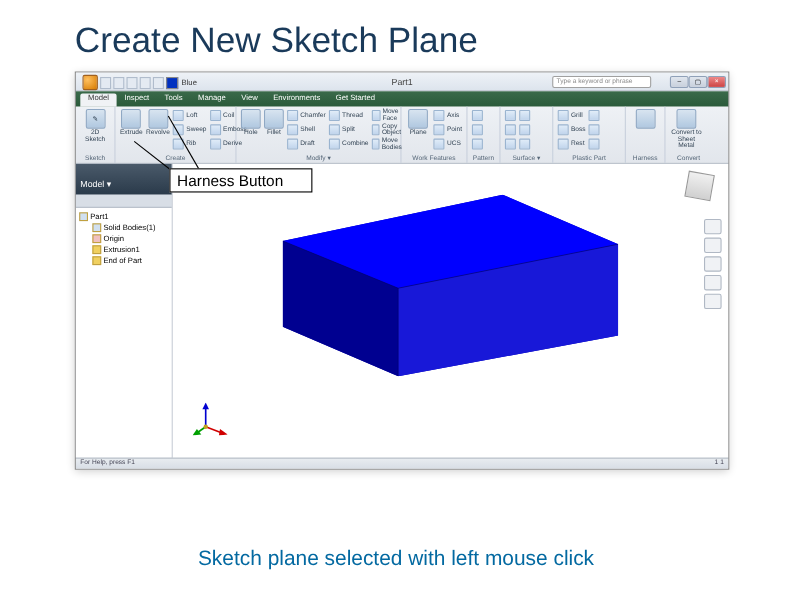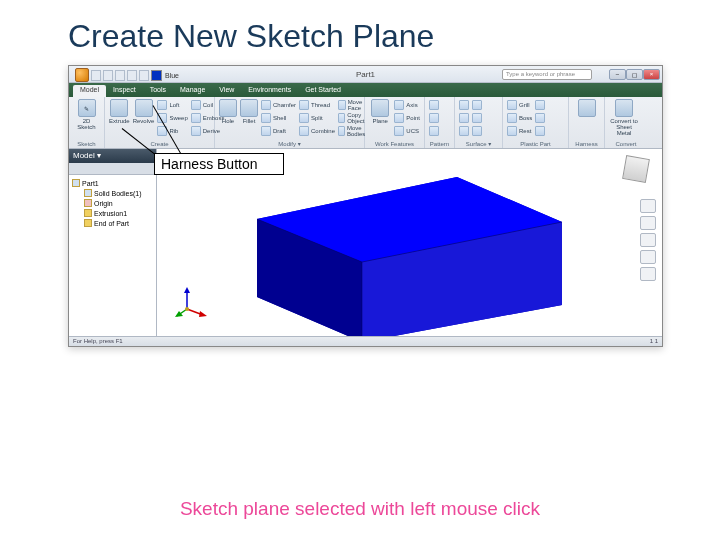--- a/index.html
+++ b/index.html
@@ -1,21 +1,21 @@
 <!DOCTYPE html>
 <html><head>
 <meta charset="utf-8">
 <style>
   * { margin: 0; padding: 0; box-sizing: border-box; }
   body { width: 720px; height: 540px; font-family: Arial, sans-serif; background: #fff; position: relative; }
   
   .slide-title { font-size: 32px; color: #1a3a5a; padding: 18px 0 0 68px; font-weight: normal; }
-  .caption { position: absolute; bottom: 20px; left: 0; right: 0; text-align: center; font-size: 19px; color: #ec4899; }
-  
-  .app-window { position: absolute; left: 68px; top: 65px; width: 595px; height: 282px; border: 1px solid #888; background: #f7f7f7; box-shadow: 0 2px 8px rgba(0,0,0,0.2); font-size: 7px; }
+  .caption { position: absolute; bottom: 20px; left: 0; right: 0; text-align: center; font-size: 19px; color: #0369a1; }
+  
+  .app-window { position: absolute; left: 68px; top: 65px; width: 595px; height: 362px; border: 1px solid #888; background: #f7f7f7; box-shadow: 0 2px 8px rgba(0,0,0,0.2); font-size: 7px; }
   
   .titlebar { height: 17px; background: linear-gradient(#eef2f7, #dde4ed); border-bottom: 1px solid #b8c0cc; display: flex; align-items: center; }
   .titlebar .doc-name { position: absolute; left: 50%; transform: translateX(-50%); font-size: 8px; color: #444; }
   .titlebar .search { position: absolute; right: 70px; width: 90px; height: 11px; background: #fff; border: 1px solid #a0a0a0; border-radius: 2px; font-size: 6px; padding-left: 3px; color: #888; display: flex; align-items: center; }
   .titlebar .winbtns { position: absolute; right: 2px; display: flex; gap: 0; }
   .titlebar .winbtn { width: 17px; height: 11px; background: linear-gradient(#e0e6ee,#c8d0dc); border: 1px solid #8fa0b8; border-radius: 2px; display: flex; align-items: center; justify-content: center; font-size: 6px; }
   .titlebar .winbtn.close { background: linear-gradient(#e88,#c44); color: #fff; }
   
   .qat { position: absolute; left: 6px; top: 2px; display: flex; gap: 2px; align-items: center; }
   .qat .orb { width: 14px; height: 14px; background: radial-gradient(circle at 30% 30%, #ffc060, #d67a00); border-radius: 2px; border: 1px solid #a06020; }
@@ -32,21 +32,21 @@
   .panel-label { position: absolute; bottom: 1px; left: 0; right: 0; text-align: center; font-size: 6px; color: #567; }
   .panel-body { display: flex; gap: 3px; height: 40px; }
   .bigbtn { width: 30px; display: flex; flex-direction: column; align-items: center; justify-content: flex-start; gap: 1px; font-size: 6px; color: #345; text-align: center; }
   .bigbtn .ic { width: 18px; height: 18px; background: linear-gradient(#d8e4f0,#b0c8e0); border: 1px solid #8fa8c4; border-radius: 2px; display: flex; align-items: center; justify-content: center; }
   .col3 { display: flex; flex-direction: column; gap: 1px; }
   .smallbtn { display: flex; align-items: center; gap: 2px; font-size: 6px; color: #345; height: 12px; }
   .smallbtn .sic { width: 10px; height: 10px; background: linear-gradient(#e0ecf8,#c0d4ec); border: 1px solid #9ab4d0; border-radius: 1px; }
   
   .workspace { position: absolute; top: 83px; left: 0; right: 0; bottom: 10px; display: flex; }
   .browser { width: 88px; background: #e8ecf0; border-right: 1px solid #b0b8c4; display: flex; flex-direction: column; }
-  .browser-hdr { height: 14px; background: linear-gradient(#4a5a6a,#2a3a4a); color: #fff; font-size: 8px; padding: 2px 4px; display: flex; justify-content: space-between; }
+  .browser-hdr { height: 14px; background: linear-gradient(#4a5a6a,#2a3a4a); color: #fff; font-size: 8px; padding: 14px 4px; display: flex; justify-content: space-between; }
   .browser-sub { height: 12px; background: #d8dee6; border-bottom: 1px solid #b0b8c4; }
   .tree { background: #fff; flex: 1; padding: 3px; font-size: 7px; }
   .tree-item { display: flex; align-items: center; gap: 2px; padding: 1px 0; }
   .tree-item.child { margin-left: 12px; }
   .tr-ic { width: 8px; height: 8px; background: #f0d060; border: 1px solid #c0a040; }
   .tr-ic.cube { background: #d0e0f0; }
   .tr-ic.origin { background: #f0c0c0; }
   
   .canvas { flex: 1; background: #fff; position: relative; }
   

